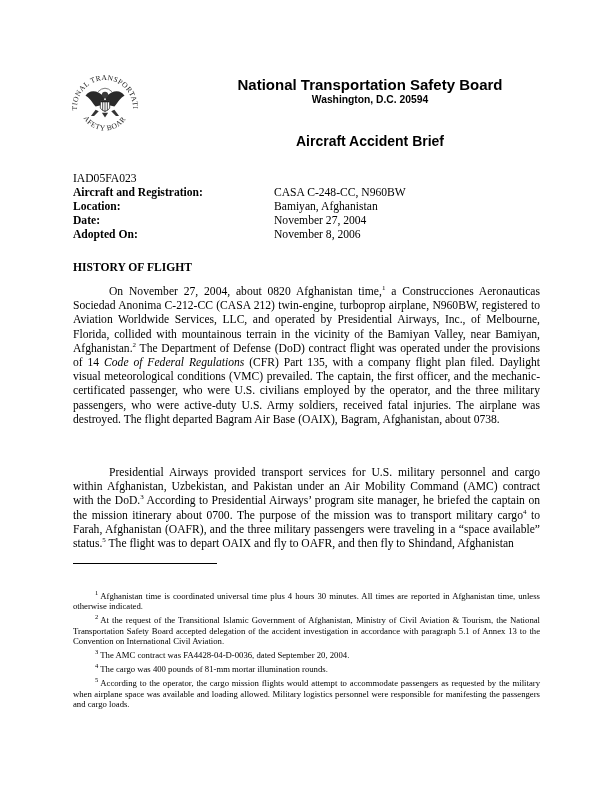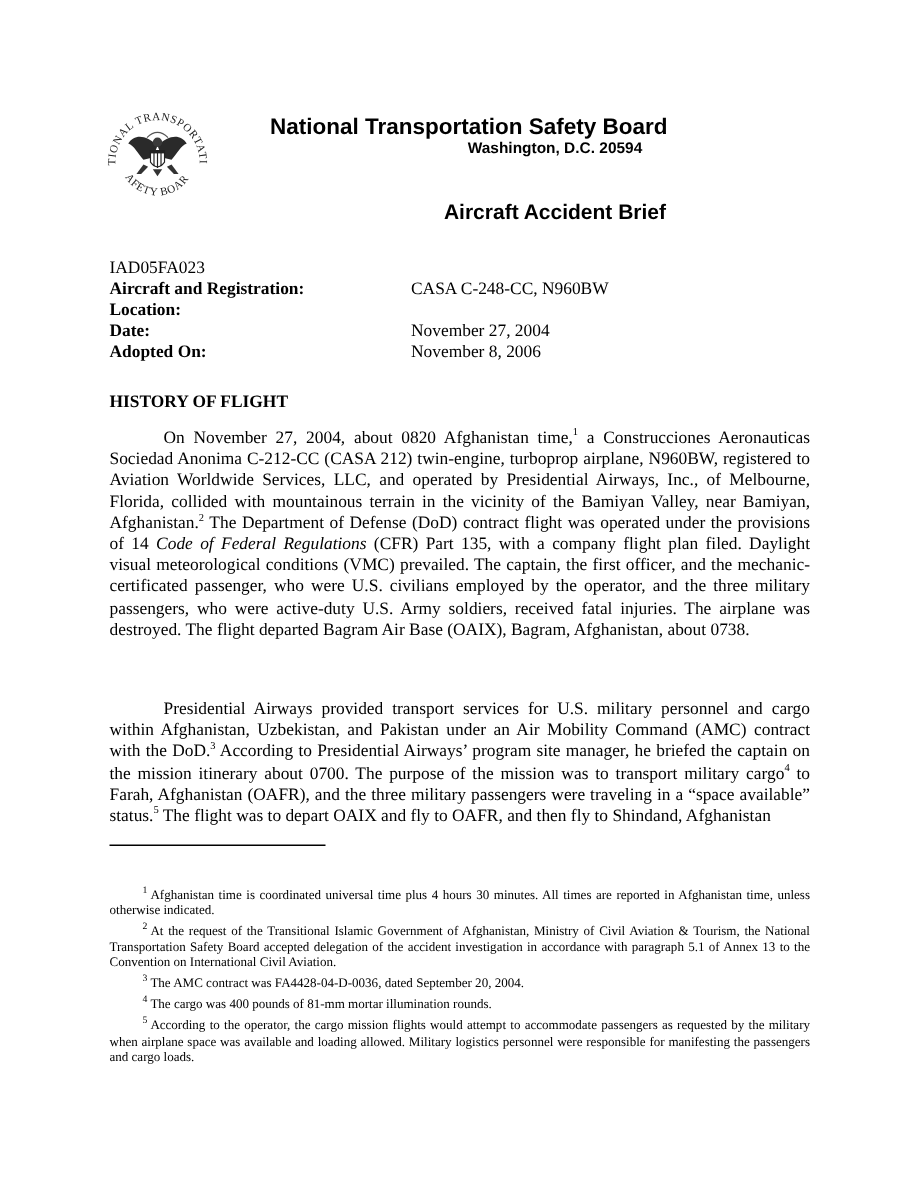--- a/index.html
+++ b/index.html
@@ -2,21 +2,21 @@
 <html><head>
 <meta charset="utf-8">
 <style>
   html, body { margin: 0; padding: 0; background: #ffffff; }
   body { width: 612px; height: 792px; position: relative; overflow: hidden; color: #000; }
   .serif { font-family: "Liberation Serif", "DejaVu Serif", serif; }
   .sans { font-family: "Liberation Sans", "DejaVu Sans", sans-serif; }
 
   .seal { position: absolute; left: 66px; top: 66px; width: 78px; height: 78px; }
 
-  .org-title { position: absolute; left: 180px; width: 380px; top: 76px; text-align: left;
+  .org-title { position: absolute; left: 180px; width: 380px; top: 76px; text-align: center;
     font-size: 15px; font-weight: bold; }
   .org-sub { position: absolute; left: 180px; width: 380px; top: 94px; text-align: center;
     font-size: 10.3px; font-weight: bold; }
   .doc-type { position: absolute; left: 180px; width: 380px; top: 133px; text-align: center;
     font-size: 14px; font-weight: bold; }
 
   .meta { position: absolute; left: 73px; top: 172px; width: 460px; font-size: 11.6px; line-height: 14.1px; }
   .meta-row { display: flex; }
   .meta-label { width: 201px; font-weight: bold; }
   .meta-value { flex: 1; }
@@ -78,20 +78,21 @@
 <div class="meta serif">
   <div class="meta-row">
     <span class="meta-value">IAD05FA023</span>
   </div>
   <div class="meta-row">
     <span class="meta-label">Aircraft and Registration:</span>
     <span class="meta-value">CASA C-248-CC, N960BW</span>
   </div>
   <div class="meta-row">
     <span class="meta-label">Location:</span>
+    <span class="meta-value">Bamiyan, Afghanistan</span>
   </div>
   <div class="meta-row">
     <span class="meta-label">Date:</span>
     <span class="meta-value">November 27, 2004</span>
   </div>
   <div class="meta-row">
     <span class="meta-label">Adopted On:</span>
     <span class="meta-value">November 8, 2006</span>
   </div>
 </div>

